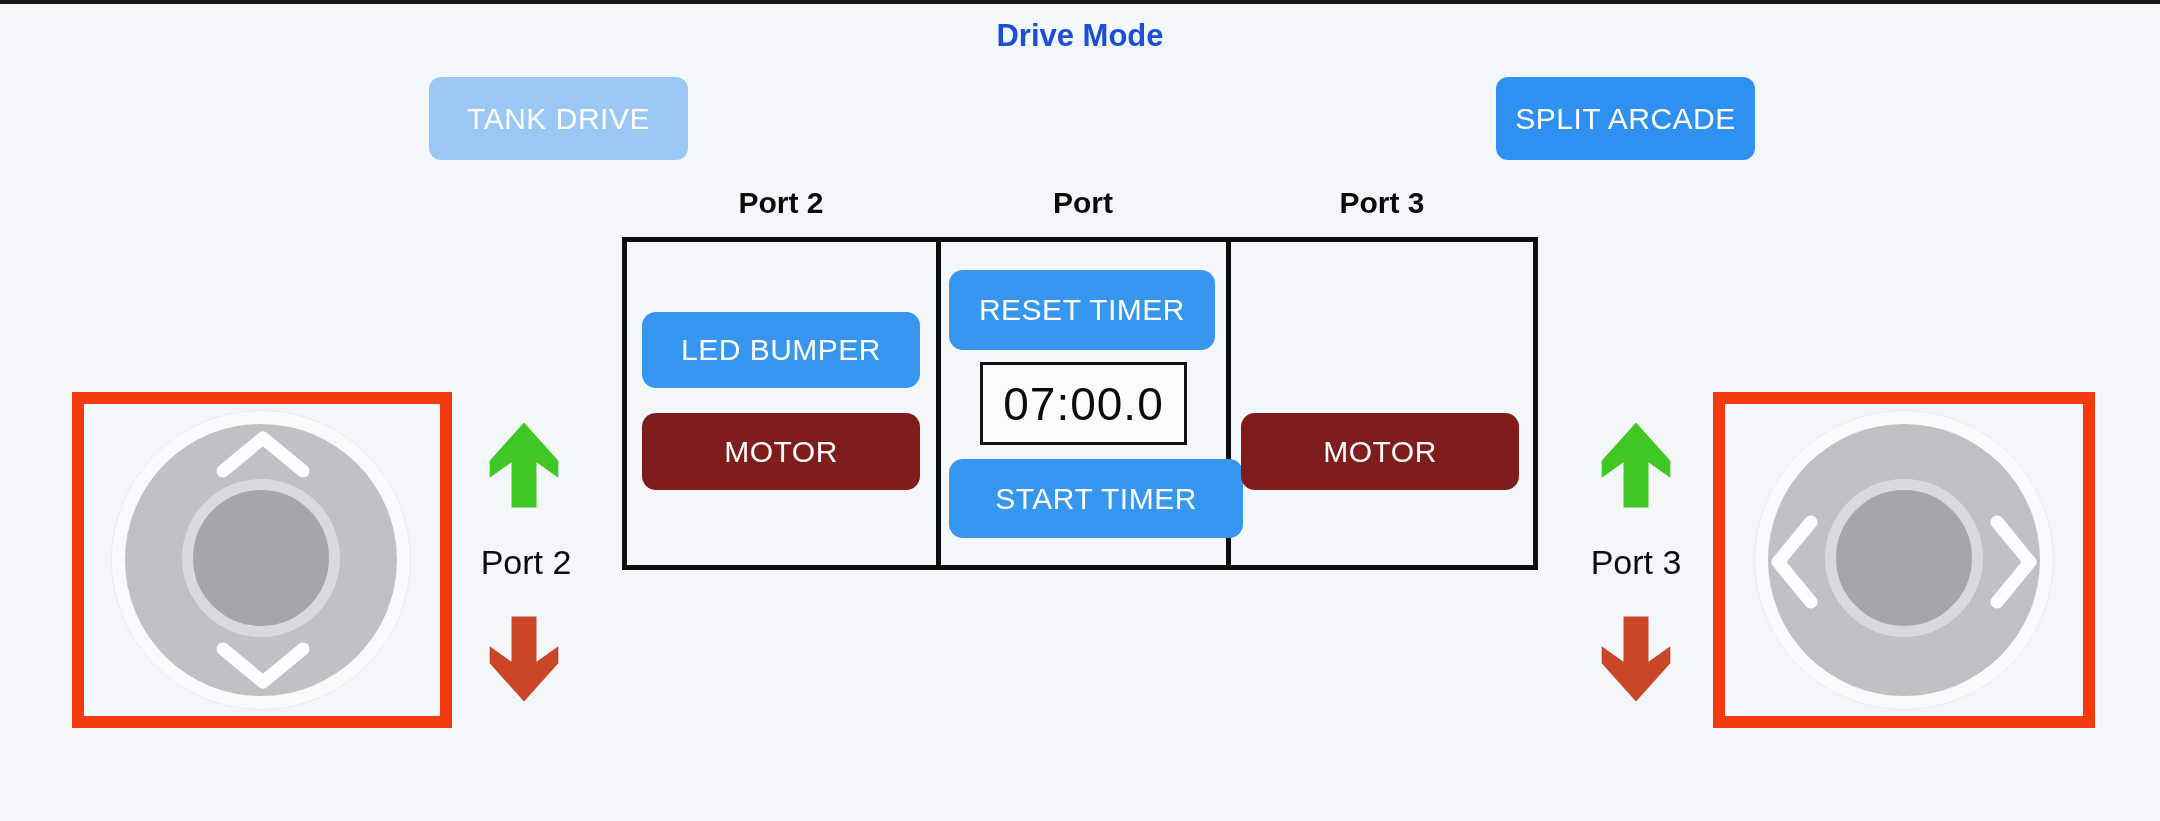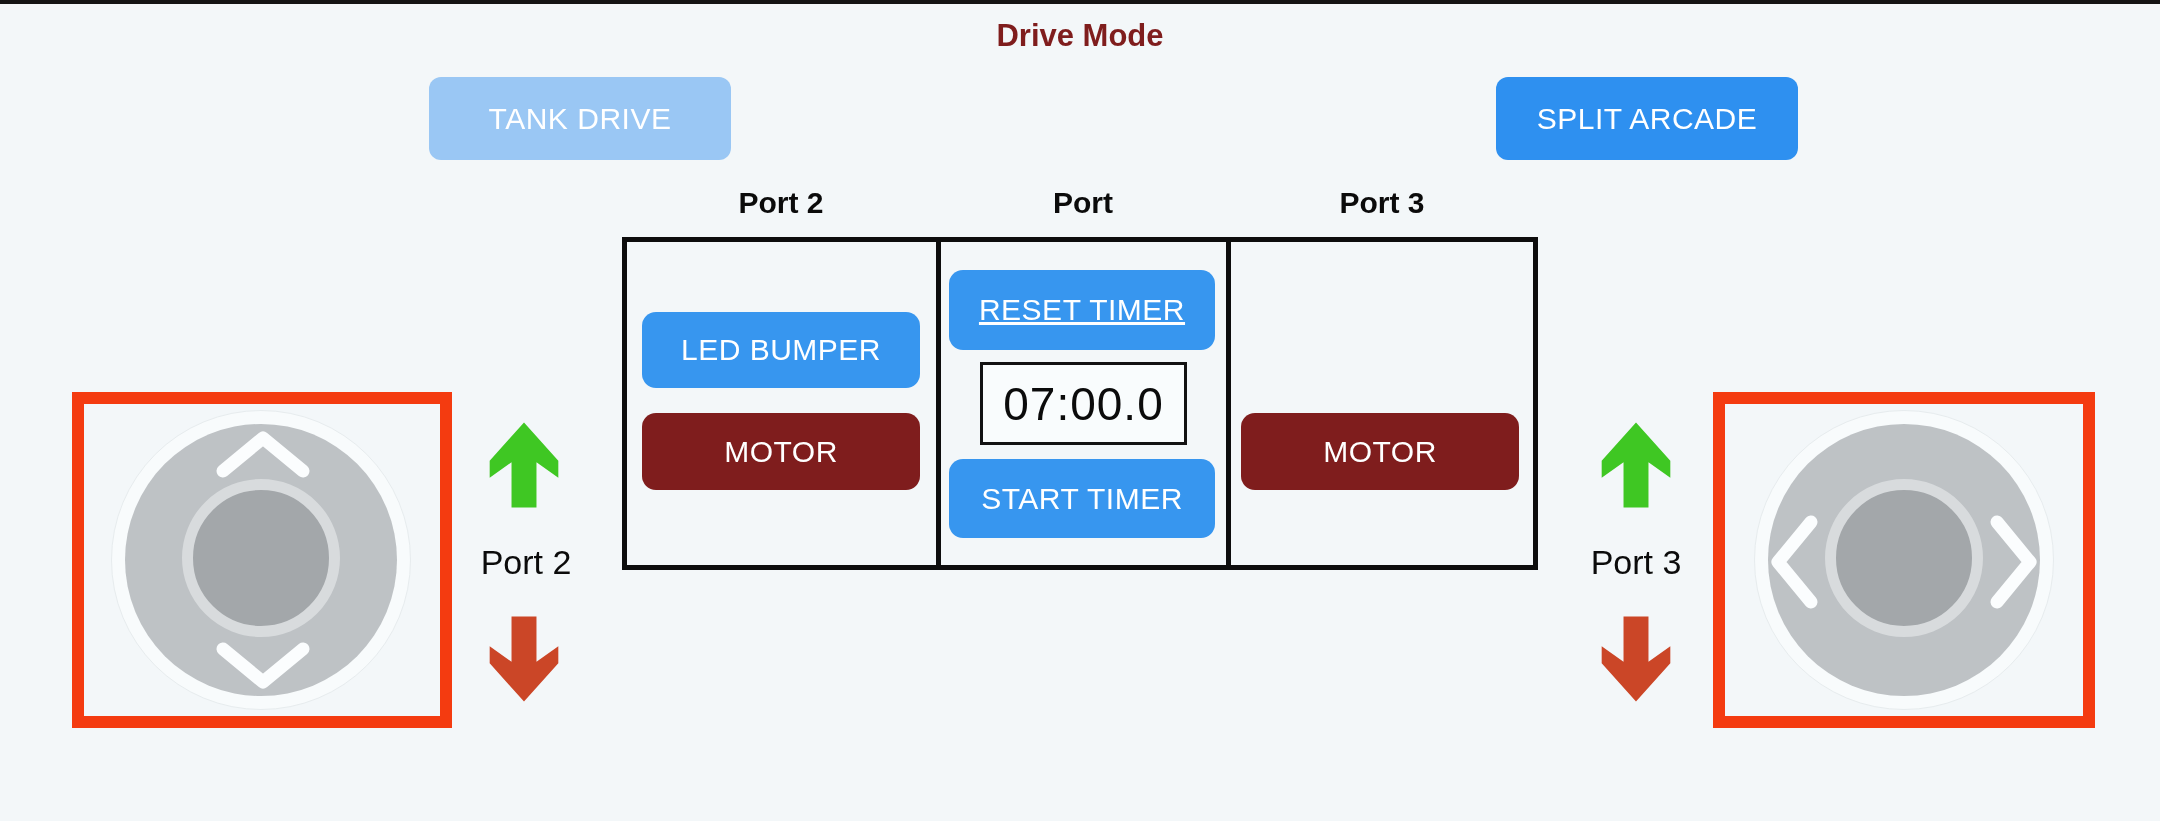--- a/index.html
+++ b/index.html
@@ -6,22 +6,22 @@
   #stage{
     position:relative;width:2160px;height:821px;overflow:hidden;
     background:#F3F7F9;
     font-family:"Liberation Sans", sans-serif;
   }
   
   .topbar{position:absolute;left:0;top:0;width:2160px;height:4px;background:#141414;}
 
   
   .drive-title{position:absolute;left:0;top:18px;width:2160px;text-align:center;
-    font-size:31px;font-weight:700;color:#7f1d1d;}
-  .drive-btn{position:absolute;top:77px;height:83px;width:302px;border-radius:12px;
+    font-size:31px;font-weight:700;color:#1d4ed8;}
+  .drive-btn{position:absolute;top:77px;height:83px;width:259px;border-radius:12px;
     display:flex;align-items:center;justify-content:center;
     color:#FFFFFF;font-size:30px;letter-spacing:0.5px;cursor:pointer;box-sizing:border-box;}
   .drive-btn.inactive{background:#9AC7F4;}
   .drive-btn.active{background:#2E90F0;}
   .db0{left:429px;} .db1{left:762px;} .db2{left:1095px;} .db3{left:1496px;}
 
   
   .col-header{position:absolute;top:186px;transform:translateX(-50%);
     font-size:30px;font-weight:700;color:#0B0B0B;white-space:nowrap;}
   .ch0{left:781px;} .ch1{left:1083px;} .ch2{left:1382px;}
@@ -32,22 +32,22 @@
   .panel-divider{position:absolute;top:237px;height:333px;width:5px;background:#0D0D0D;}
   .pd0{left:936px;} .pd1{left:1226px;}
 
   
   .p-btn{position:absolute;border-radius:14px;display:flex;align-items:center;justify-content:center;
     color:#FFFFFF;font-size:30px;letter-spacing:0.5px;cursor:pointer;box-sizing:border-box;}
   .p-btn.on{background:#3796EF;}
   .p-btn.off{background:#7f1d1d;}
   .btn-led{left:642px;top:312px;width:278px;height:76px;}
   .btn-motor-l{left:642px;top:413px;width:278px;height:77px;}
-  .btn-reset{left:949px;top:270px;width:266px;height:80px;text-decoration:underline;}
-  .btn-start{left:949px;top:459px;width:266px;height:79px;}
+  .btn-reset{left:949px;top:270px;width:266px;height:80px;}
+  .btn-start{left:949px;top:459px;width:294px;height:79px;}
   .btn-em{left:1241px;top:312px;width:278px;height:78px;font-size:28px;}
   .btn-motor-r{left:1241px;top:413px;width:278px;height:77px;}
 
   .timer-display{position:absolute;left:980px;top:362px;width:207px;height:83px;
     background:#F9FCFD;border:3px solid #121212;box-sizing:border-box;
     display:flex;align-items:center;justify-content:center;
     font-size:46px;color:#0B0B0B;letter-spacing:1px;}
 
   
   .dir-arrow{position:absolute;width:78px;height:92px;}

